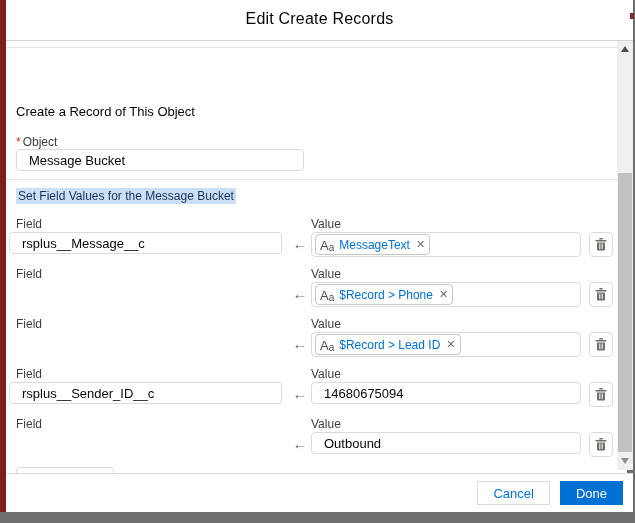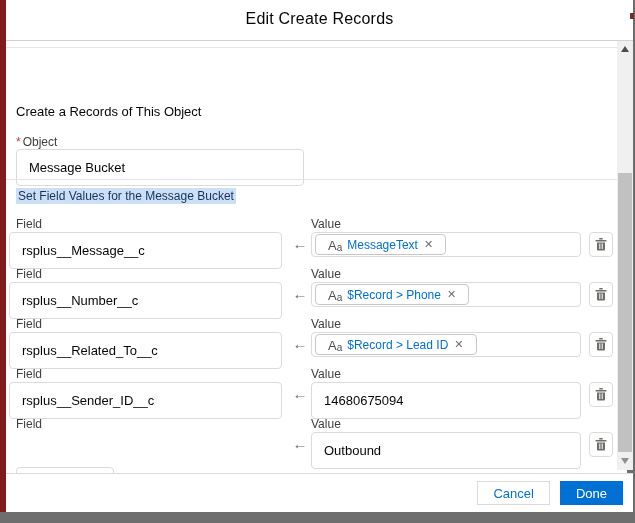--- a/index.html
+++ b/index.html
@@ -30,21 +30,21 @@
     position:absolute;left:0;top:47px;width:611px;height:426px;
     border-top:1px solid #e6e6e6;box-sizing:border-box;background:#fff;
   }
   .sec-heading1{
     position:absolute;left:10px;top:56px;font-size:13px;color:#080707;
   }
   .lbl{font-size:12px;color:#3e3e3c;}
   .req{color:#c23934;margin-right:2px;font-size:12px;}
   .obj-label{position:absolute;left:10px;top:87px;}
   .text-input{
-    position:absolute;height:37px;border:1px solid #dddbda;border-radius:4px;
+    position:absolute;height:22px;border:1px solid #dddbda;border-radius:4px;
     box-sizing:border-box;padding:8px 12px;font-size:13px;color:#080707;
     font-family:"Liberation Sans", sans-serif;background:#fff;outline:none;
   }
   .obj-input{left:10px;top:101px;width:288px;}
   .separator{
     position:absolute;left:0;top:131px;width:611px;height:1px;background:#e4e4e4;
   }
   .sec-heading2{
     position:absolute;left:10px;top:140px;font-size:12px;color:#16325c;
     background:#cce0f5;padding:1px 2px;
@@ -60,21 +60,21 @@
   }
   .value-box{
     position:absolute;left:305px;top:15px;width:270px;height:25px;
     border:1px solid #dddbda;border-radius:4px;box-sizing:border-box;
     background:#fff;display:flex;align-items:center;padding-left:3px;
   }
   .frow .value-input{left:305px;top:15px;width:270px;}
   .pill{
     display:inline-flex;align-items:center;height:19px;
     border:1px solid #c9c7c5;border-radius:4px;background:#fff;
-    padding:0 12px;gap:5px;
+    padding:0 4px;gap:5px;
   }
   .aa-icon{color:#514f4d;line-height:1;white-space:nowrap;}
   .aa-big{font-size:13px;}
   .aa-small{font-size:10px;vertical-align:-1px;}
   .pill-text{font-size:12px;color:#0070d2;white-space:nowrap;}
   .pill-x{font-size:11px;color:#706e6b;margin-left:1px;cursor:pointer;}
   .trash-btn{
     position:absolute;left:583px;top:15px;width:24px;height:25px;
     border:1px solid #dddbda;border-radius:4px;box-sizing:border-box;
     background:#fff;display:flex;align-items:center;justify-content:center;
@@ -133,21 +133,21 @@
 
 <div class="modal">
 
   <div class="header">
     <div class="title">Edit Create Records</div>
   </div>
   <div class="artifact"></div>
 
   <div class="scrollwrap">
 
-    <div class="sec-heading1">Create a Records of This Object</div>
+    <div class="sec-heading1">Create a Record of This Object</div>
 
     <div class="obj-label lbl">
       <span class="req">*</span><span>Object</span>
     </div>
     <input class="text-input obj-input" value="Message Bucket" style="">
 
     <div class="separator"></div>
 
     <div class="sec-heading2">Set Field Values for the Message Bucket</div>
 
@@ -170,21 +170,20 @@
               <rect x="0.5" y="2.1" width="11" height="1.3" rx="0.5"></rect>
               <path d="M2 4.4 h8 v7.1 a1 1 0 0 1 -1 1 h-6 a1 1 0 0 1 -1 -1 z M4.3 5.6 v5.4 h1 v-5.4 z M6.7 5.6 v5.4 h1 v-5.4 z" fill-rule="evenodd"></path>
             </g>
           </svg>
       </button>
     </div>
 
     <div class="frow" style="top:219px">
       <div class="field-label lbl">Field</div>
       <div class="value-label lbl">Value</div>
-      <input class="text-input field-input" value="rsplus__Number__c" style="">
       <div class="arrow">←</div>
       <div class="value-box">
         <span class="pill">
           <span class="aa-icon"><span class="aa-big">A</span><span class="aa-small">a</span></span>
           <span class="pill-text">$Record &gt; Phone</span>
           <span class="pill-x">✕</span>
         </span>
       </div>
       <button class="trash-btn">
         <svg width="12" height="13" viewBox="0 0 12 13">
@@ -193,21 +192,20 @@
               <rect x="0.5" y="2.1" width="11" height="1.3" rx="0.5"></rect>
               <path d="M2 4.4 h8 v7.1 a1 1 0 0 1 -1 1 h-6 a1 1 0 0 1 -1 -1 z M4.3 5.6 v5.4 h1 v-5.4 z M6.7 5.6 v5.4 h1 v-5.4 z" fill-rule="evenodd"></path>
             </g>
           </svg>
       </button>
     </div>
 
     <div class="frow" style="top:269px">
       <div class="field-label lbl">Field</div>
       <div class="value-label lbl">Value</div>
-      <input class="text-input field-input" value="rsplus__Related_To__c" style="">
       <div class="arrow">←</div>
       <div class="value-box">
         <span class="pill">
           <span class="aa-icon"><span class="aa-big">A</span><span class="aa-small">a</span></span>
           <span class="pill-text">$Record &gt; Lead ID</span>
           <span class="pill-x">✕</span>
         </span>
       </div>
       <button class="trash-btn">
         <svg width="12" height="13" viewBox="0 0 12 13">

